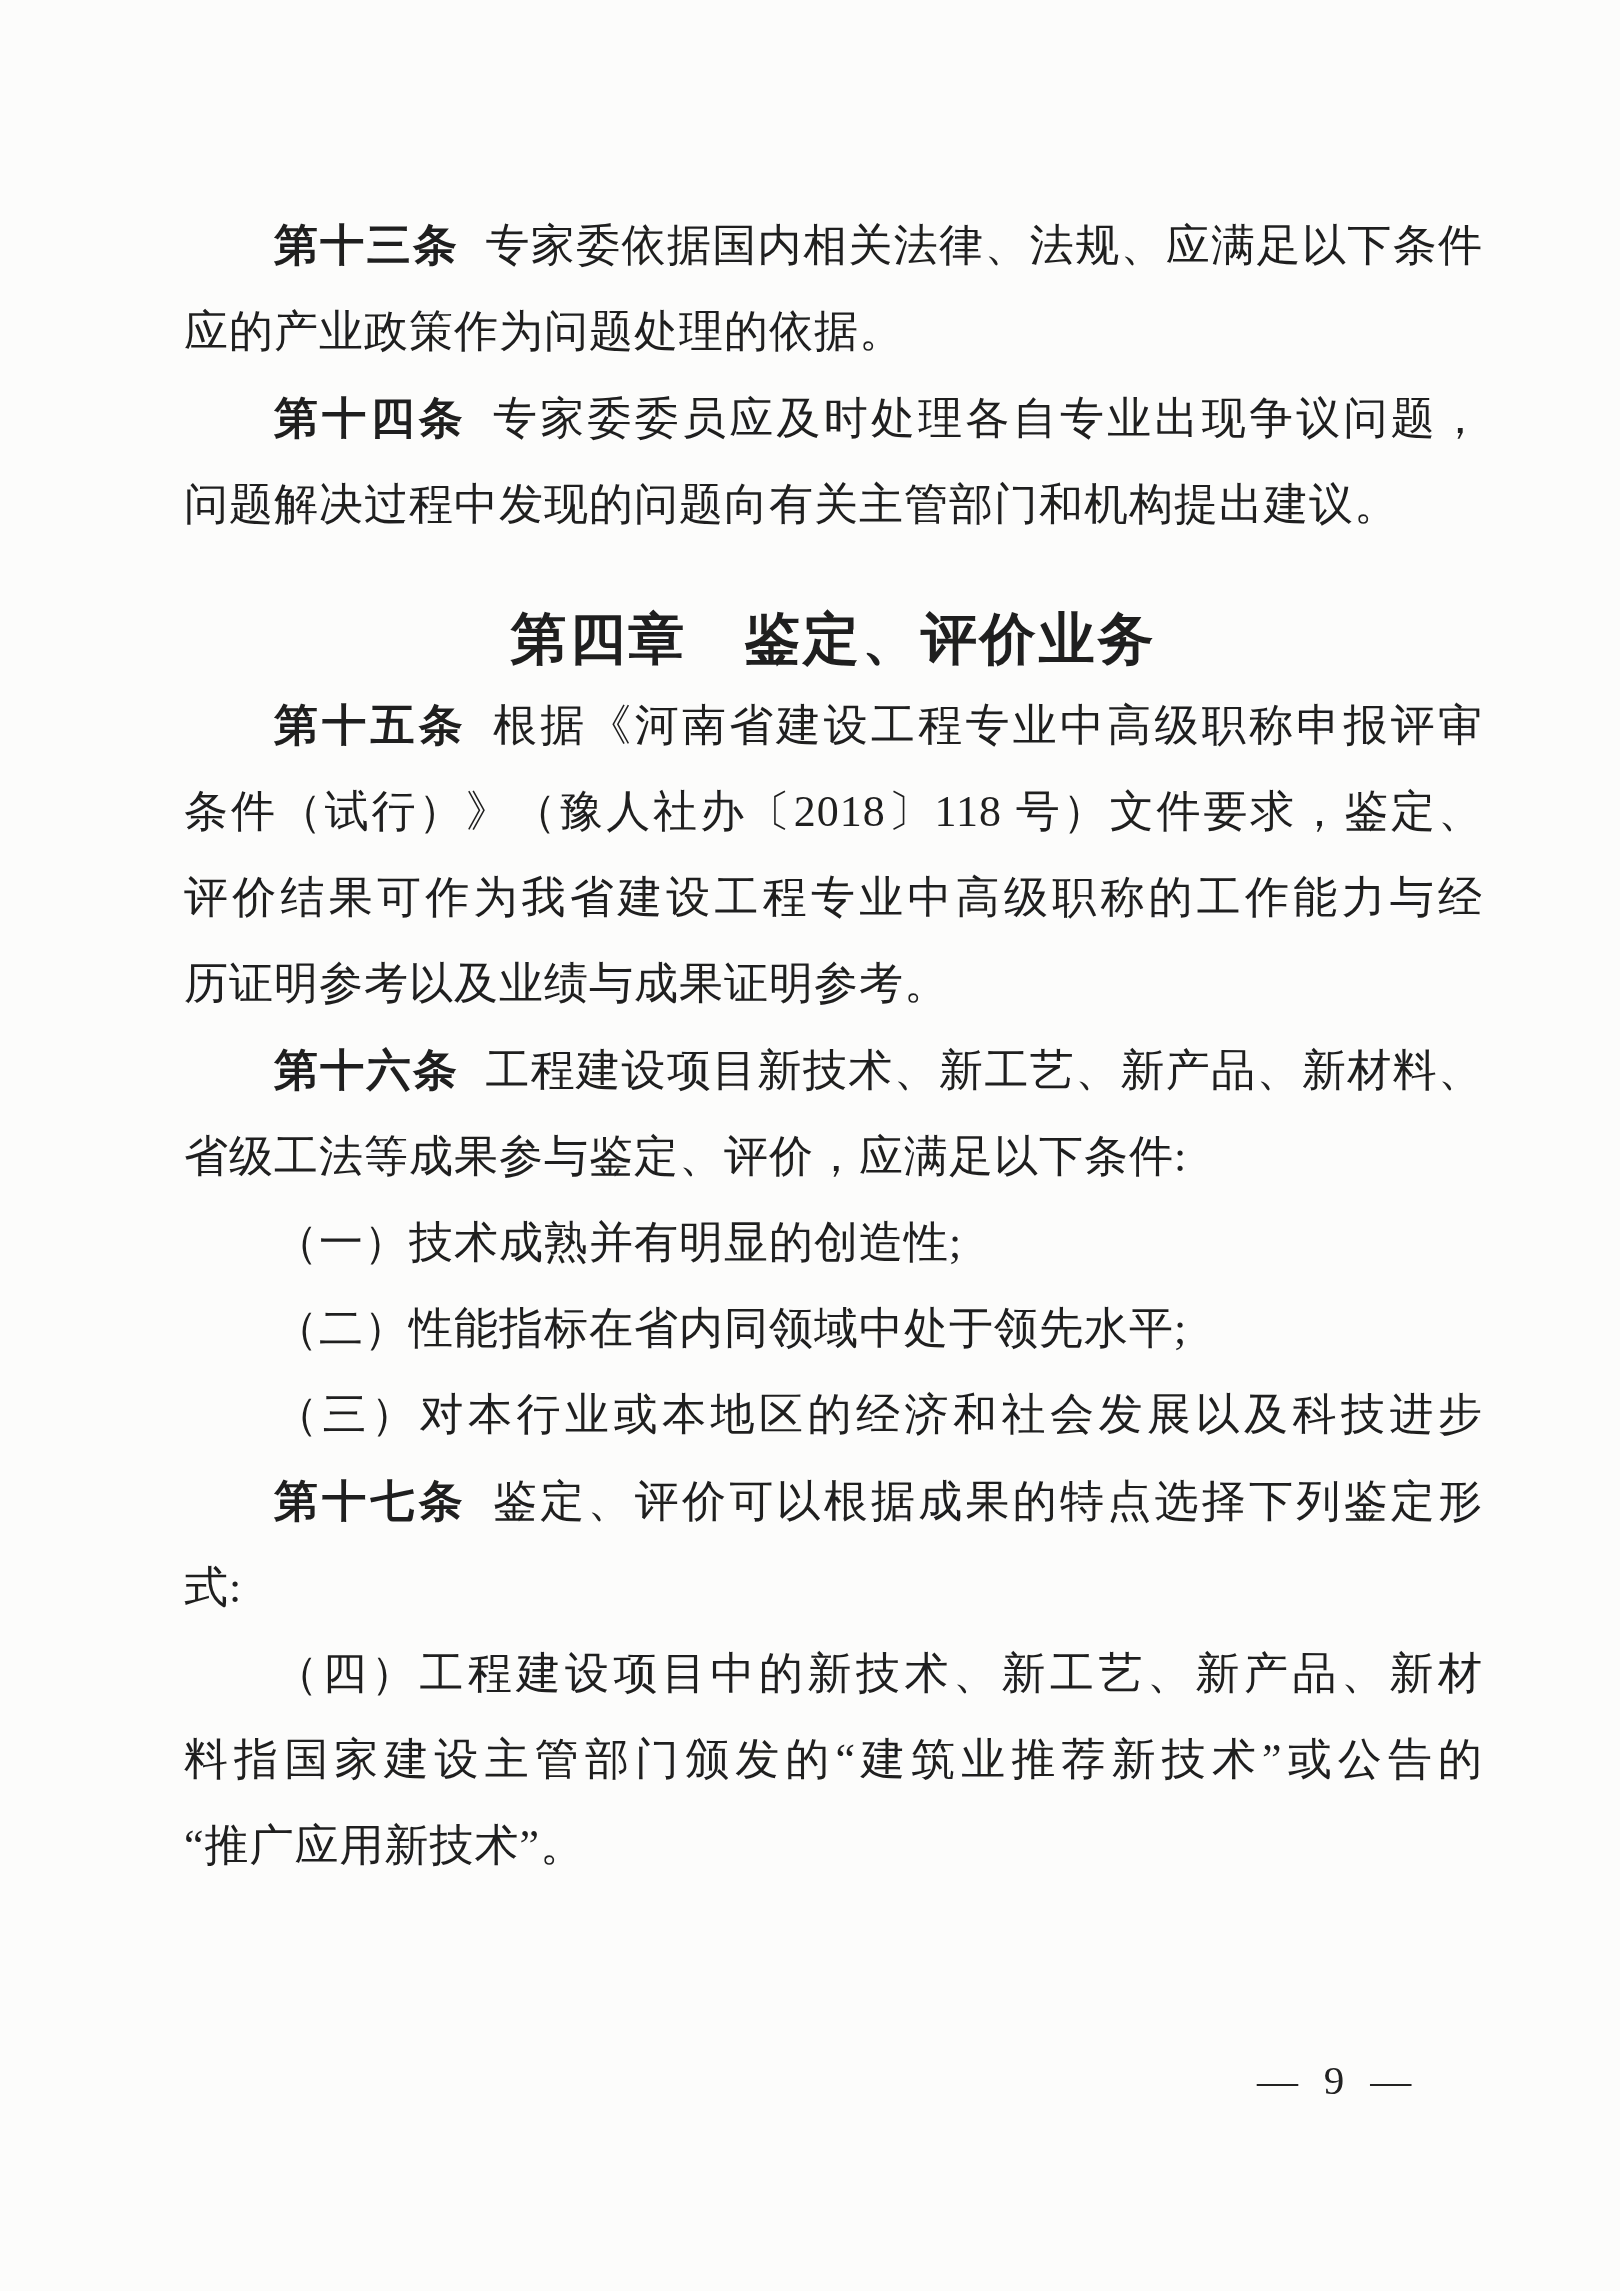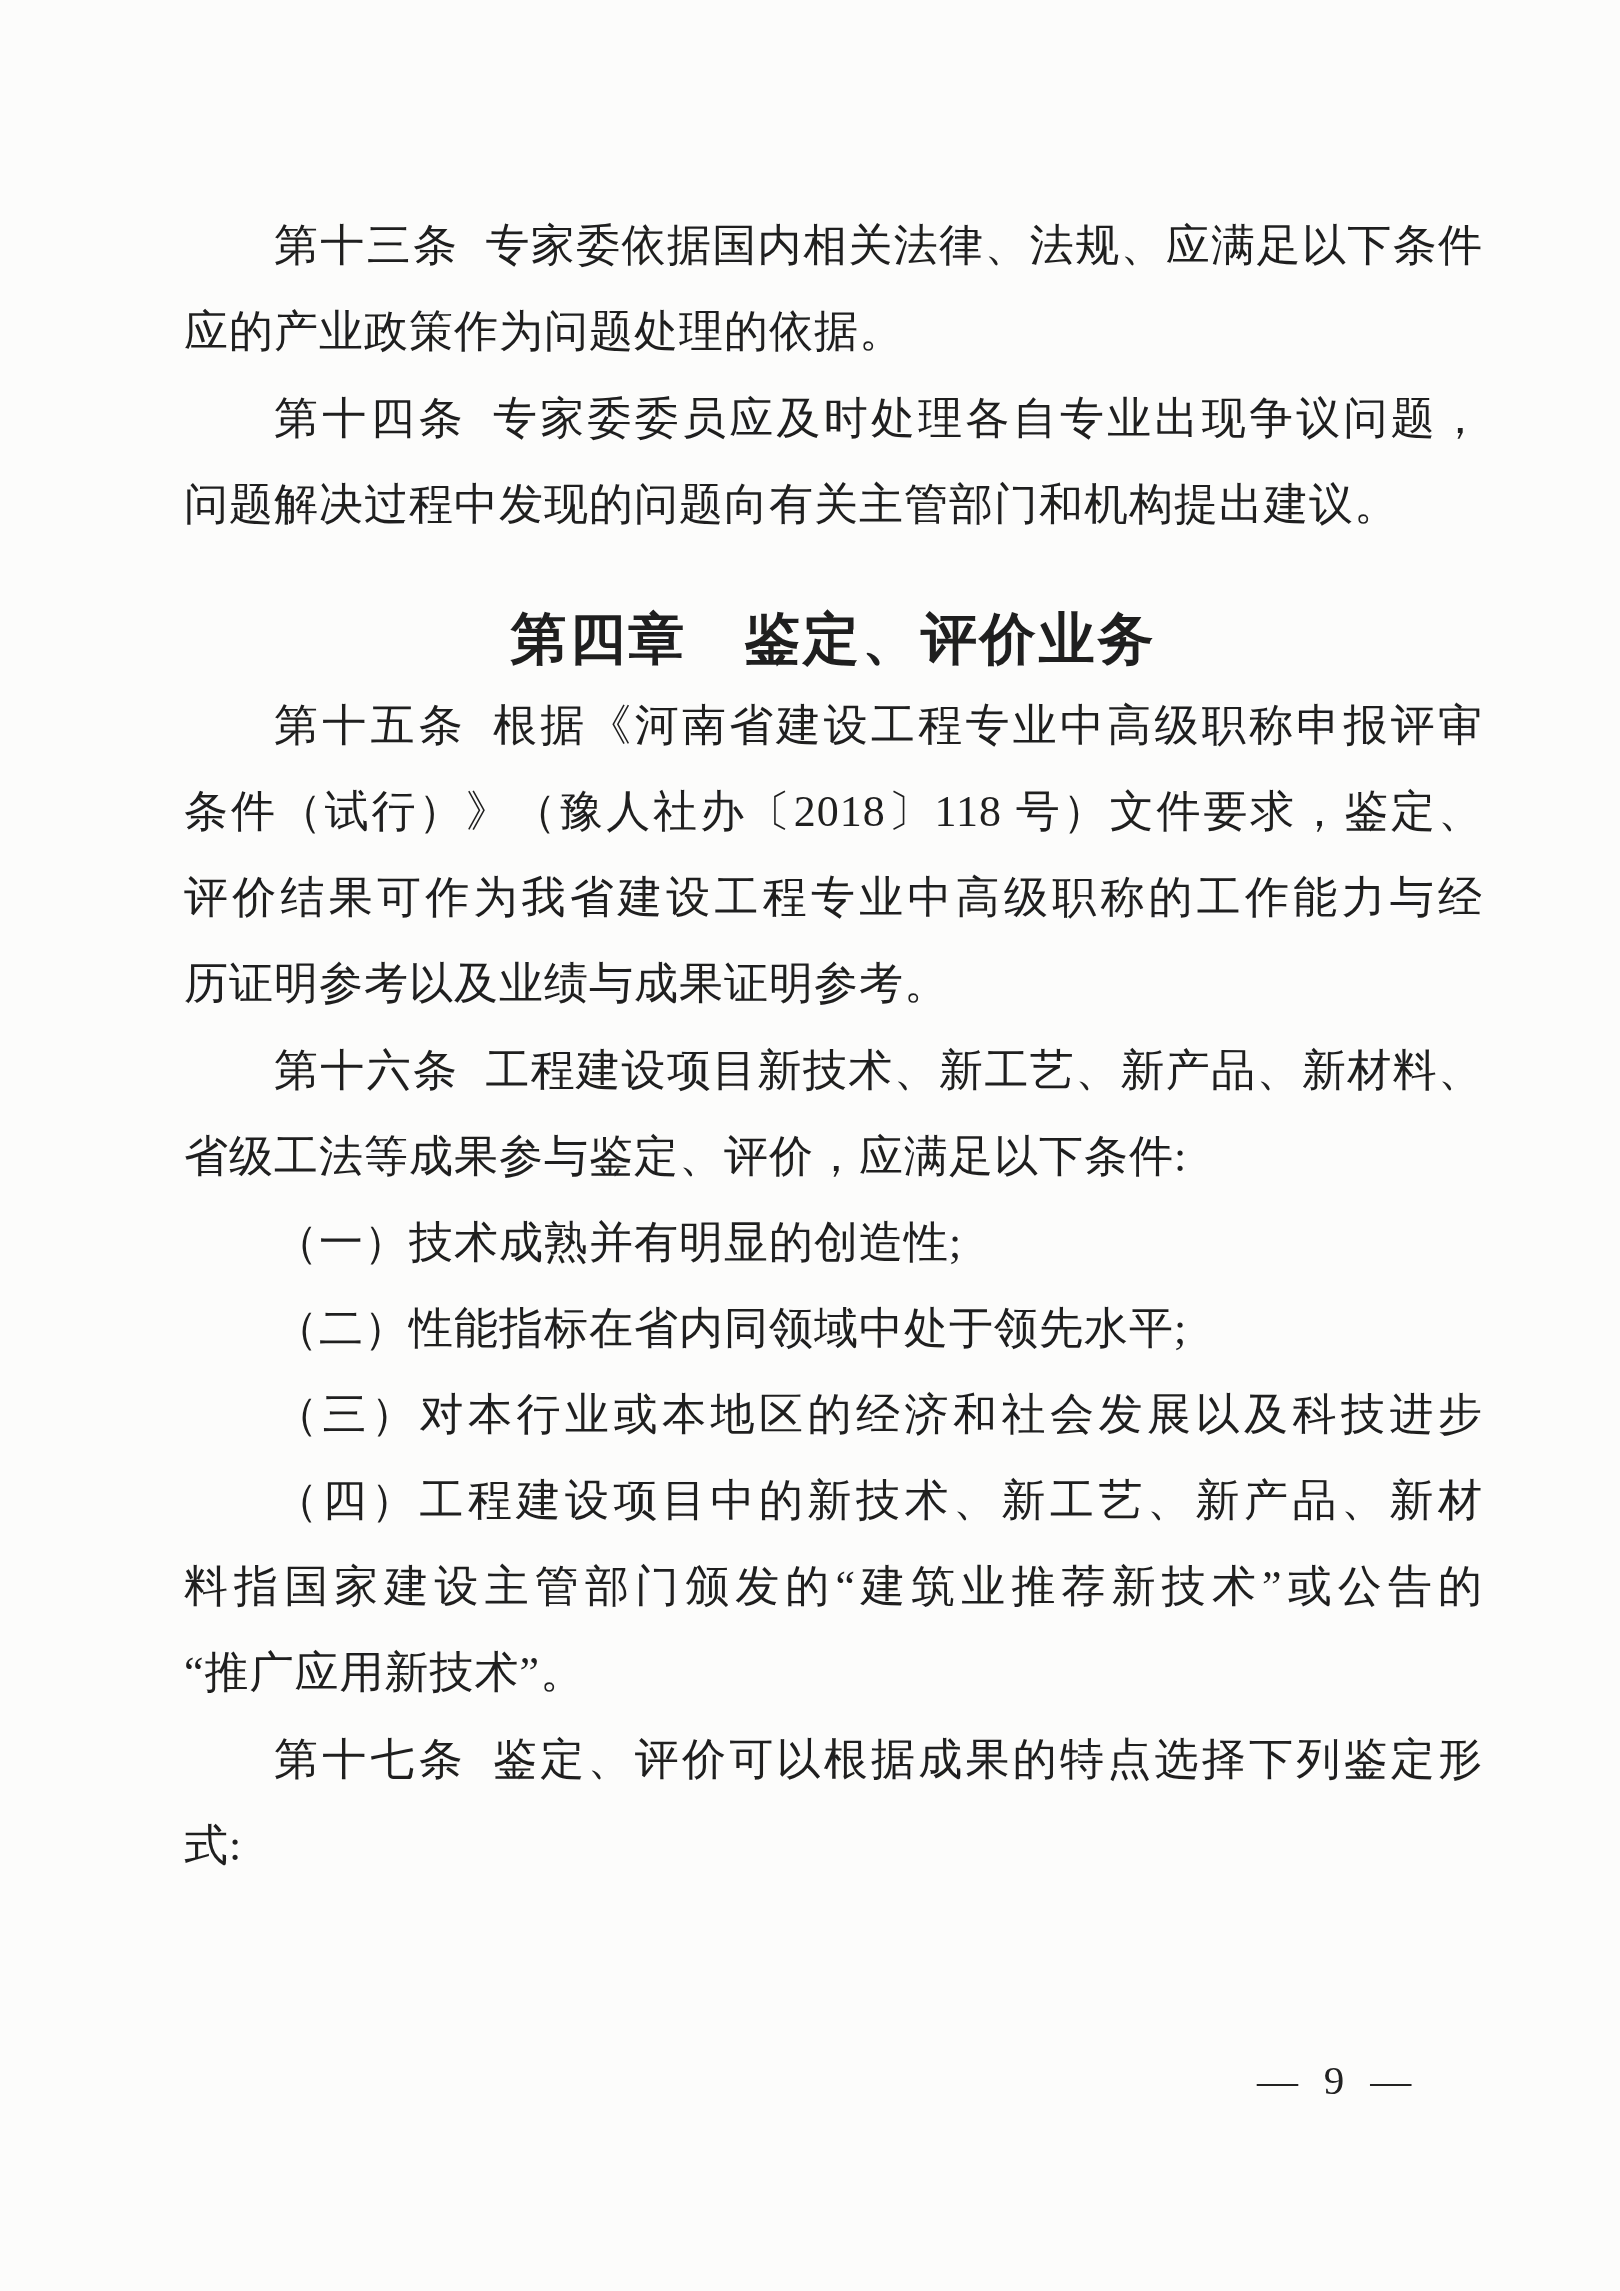--- a/index.html
+++ b/index.html
@@ -32,21 +32,21 @@
   }
   .ln-end {
     text-align: justify;
     text-align-last: left;
   }
   .first {
     text-indent: 90px;
   }
   .term {
     font-family: "Liberation Sans", sans-serif;
-    font-weight: 400;
+    font-weight: 700;
     margin-right: 26px;
     letter-spacing: 2px;
   }
   .chapter {
     margin-top: 48px;
     text-align: center;
     font-family: "Liberation Sans", sans-serif;
     font-weight: 700;
     font-size: 56px;
     line-height: 86px;
@@ -109,29 +109,29 @@
 
     <div class="para">
       <div class="ln-end first">（二）性能指标在省内同领域中处于领先水平;</div>
     </div>
 
     <div class="para">
       <div class="ln first">（三）对本行业或本地区的经济和社会发展以及科技进步</div>
     </div>
 
     <div class="para">
-      <div class="ln first">（四）工程建设项目中的新技术、新工艺、新产品、新材</div>
-      <div class="ln">料指国家建设主管部门颁发的“建筑业推荐新技术”或公告的</div>
-      <div class="ln-end">“推广应用新技术”。</div>
-    </div>
-
-    <div class="para">
       <div class="ln first">
         <span class="term">第十七条</span><span>鉴定、评价可以根据成果的特点选择下列鉴定形</span>
       </div>
       <div class="ln-end">式:</div>
+    </div>
+
+    <div class="para">
+      <div class="ln first">（四）工程建设项目中的新技术、新工艺、新产品、新材</div>
+      <div class="ln">料指国家建设主管部门颁发的“建筑业推荐新技术”或公告的</div>
+      <div class="ln-end">“推广应用新技术”。</div>
     </div>
 
   </div>
 
   <div class="page-number">— 9 —</div>
 </div>
 
 
 </body></html>

